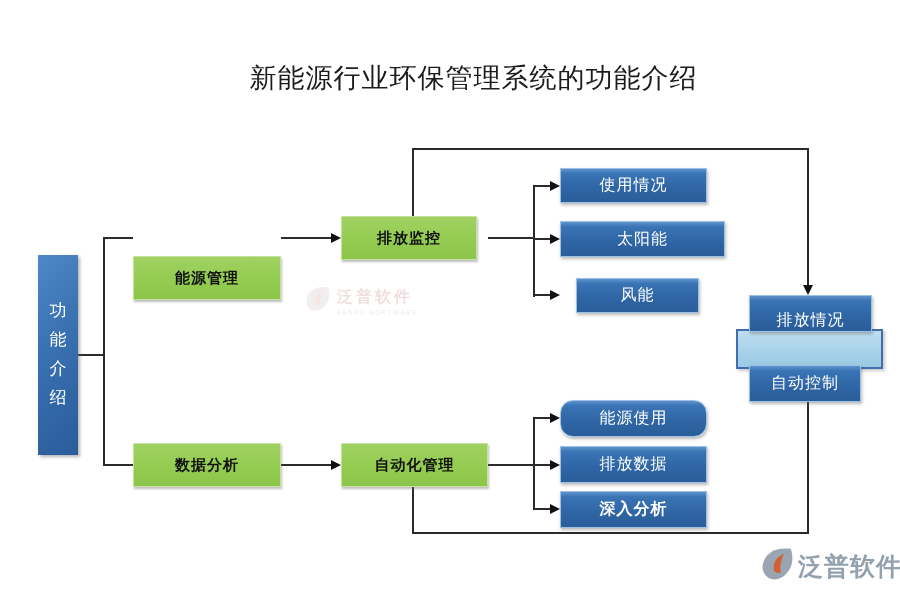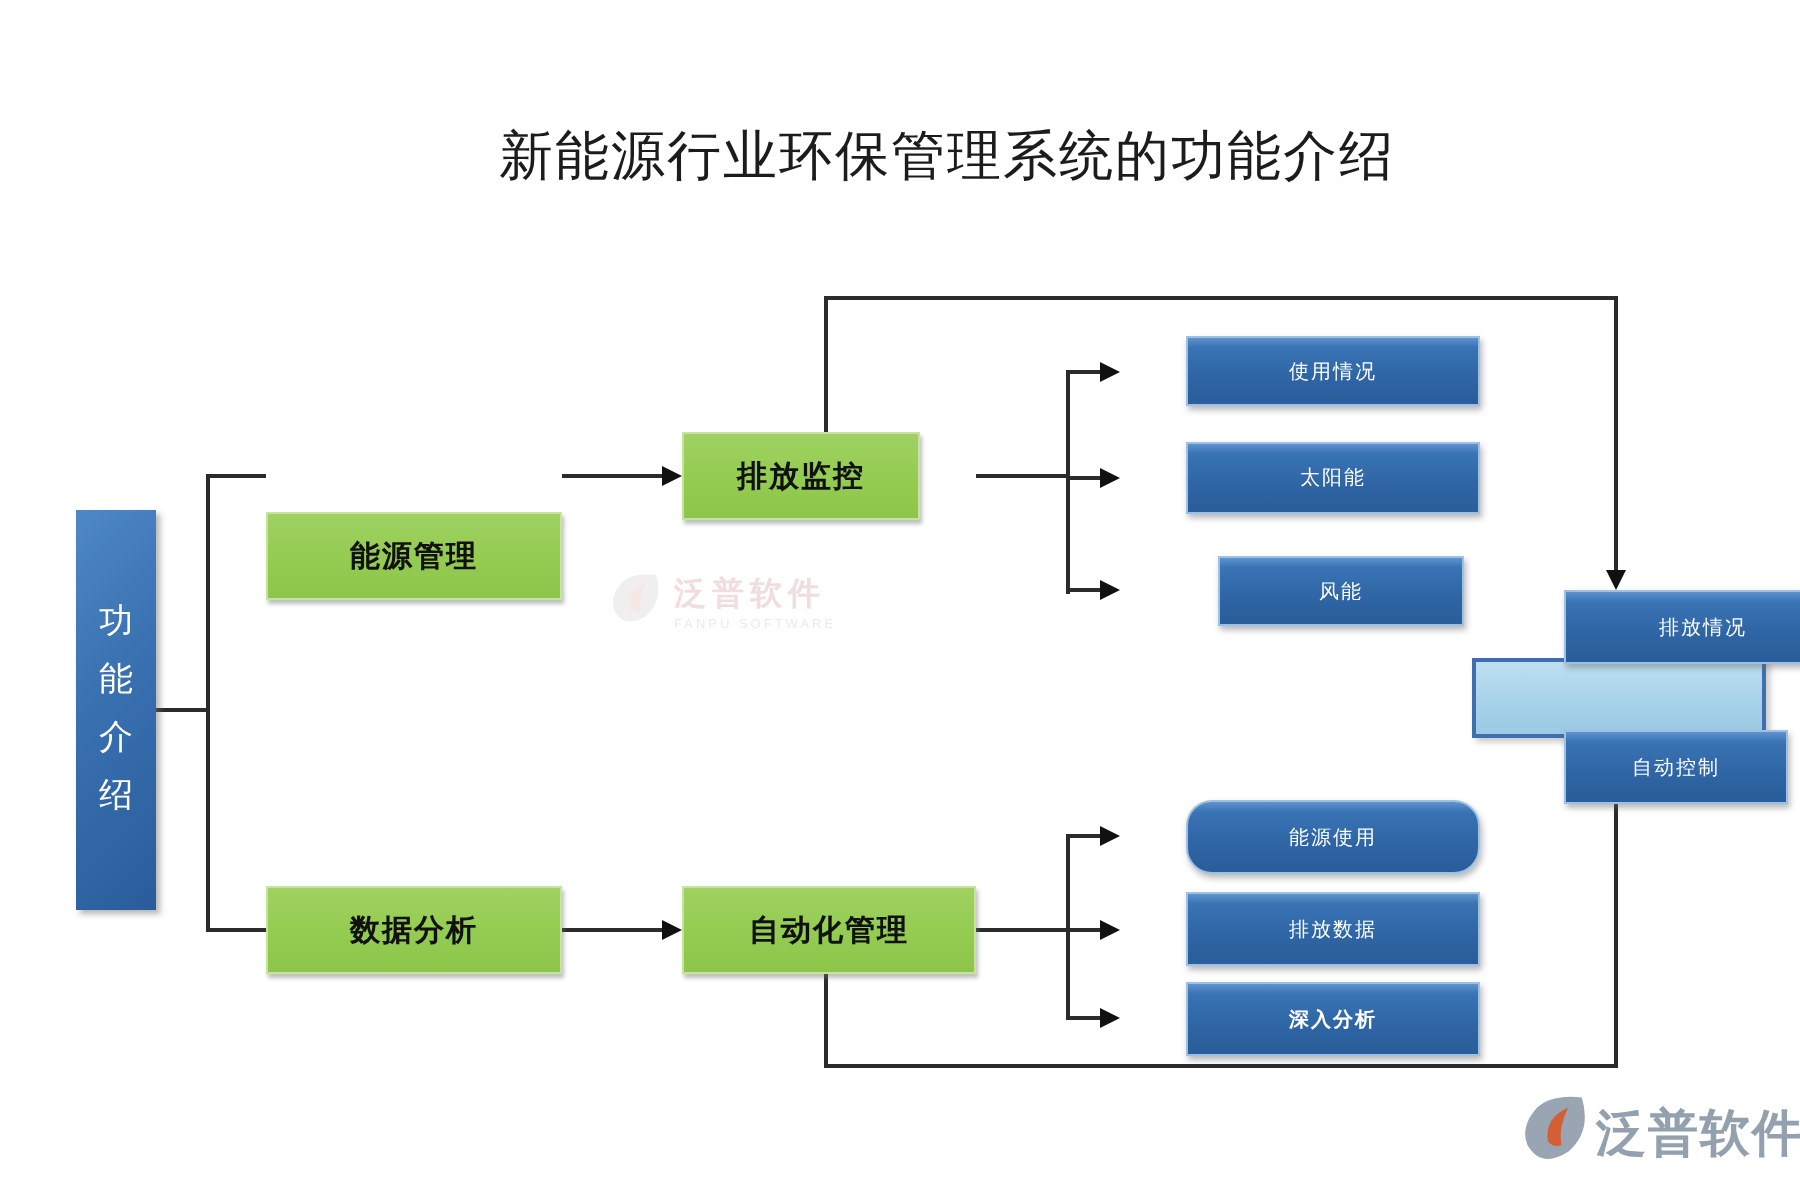--- a/index.html
+++ b/index.html
@@ -25,21 +25,21 @@
   .green{
     background:linear-gradient(180deg,#a0d162 0%,#93cc50 55%,#8cc549 100%);
     border:1px solid #c6e49e;
     box-shadow:1px 2px 2px rgba(110,110,110,.45);
     color:#111;font-weight:bold;font-size:15px;letter-spacing:1px;z-index:2;
   }
   .blue{
     background:linear-gradient(180deg,#5e93cd 0%,#3a74b4 14%,#2f66a6 55%,#2a5d99 100%);
     border:1px solid #9dc1e5;
     box-shadow:1px 2px 3px rgba(100,100,100,.45);
-    color:#ffffff;font-size:10px;letter-spacing:1px;z-index:2;margin-left:33px;
+    color:#ffffff;font-size:16px;letter-spacing:1px;z-index:2;
   }
   .root{
     left:38px;top:255px;width:40px;height:200px;
     background:linear-gradient(135deg,#4f88c7 0%,#3a72b2 40%,#2a5c9a 100%);
     box-shadow:2px 2px 3px rgba(110,110,110,.5);
     color:#fff;z-index:2;
   }
   .root-label{width:1.05em;word-break:break-all;text-align:center;
     font-size:17px;line-height:1.7;}
   .band{
@@ -73,21 +73,21 @@
   <div class="line" style="left:78px;top:354px;width:26px;height:2px;"></div>
   <div class="line" style="left:103px;top:237px;width:2px;height:229px;"></div>
   <div class="line" style="left:104px;top:237px;width:29px;height:2px;"></div>
   <div class="line" style="left:104px;top:464px;width:29px;height:2px;"></div>
 
   <div class="box green" style="left:133px;top:216px;width:148px;height:44px;margin-top:40px;">
     <span>能源管理</span>
   </div>
   <div class="line" style="left:281px;top:237px;width:51px;height:2px;"></div>
   <div class="arrow-right" style="left:331px;top:233px;"></div>
-  <div class="box green" style="left:341px;top:216px;width:119px;height:44px;">
+  <div class="box green" style="left:341px;top:216px;width:136px;height:44px;">
     <span>排放监控</span>
   </div>
 
   <div class="box green" style="left:133px;top:443px;width:148px;height:44px;">
     <span>数据分析</span>
   </div>
   <div class="line" style="left:281px;top:464px;width:51px;height:2px;"></div>
   <div class="arrow-right" style="left:331px;top:460px;"></div>
   <div class="box green" style="left:341px;top:443px;width:147px;height:44px;">
     <span>自动化管理</span>
@@ -98,21 +98,21 @@
   <div class="line" style="left:534px;top:185px;width:17px;height:2px;"></div>
   <div class="arrow-right" style="left:550px;top:181px;"></div>
   <div class="line" style="left:534px;top:238px;width:17px;height:2px;"></div>
   <div class="arrow-right" style="left:550px;top:234px;"></div>
   <div class="line" style="left:534px;top:294px;width:17px;height:2px;"></div>
   <div class="arrow-right" style="left:550px;top:290px;"></div>
 
   <div class="box blue" style="left:560px;top:168px;width:147px;height:35px;">
     <span>使用情况</span>
   </div>
-  <div class="box blue" style="left:560px;top:221px;width:147px;height:36px;">
+  <div class="box blue" style="left:560px;top:221px;width:165px;height:36px;">
     <span>太阳能</span>
   </div>
   <div class="box blue" style="left:576px;top:278px;width:123px;height:35px;">
     <span>风能</span>
   </div>
 
   <div class="line" style="left:488px;top:464px;width:46px;height:2px;"></div>
   <div class="line" style="left:533px;top:417px;width:2px;height:93px;"></div>
   <div class="line" style="left:534px;top:417px;width:17px;height:2px;"></div>
   <div class="arrow-right" style="left:550px;top:413px;"></div>
@@ -133,21 +133,21 @@
 
   <div class="line" style="left:412px;top:148px;width:2px;height:68px;"></div>
   <div class="line" style="left:412px;top:148px;width:397px;height:2px;"></div>
   <div class="line" style="left:807px;top:148px;width:2px;height:138px;"></div>
   <div class="arrow-down" style="left:803px;top:285px;"></div>
   <div class="line" style="left:412px;top:487px;width:2px;height:47px;"></div>
   <div class="line" style="left:412px;top:532px;width:397px;height:2px;"></div>
   <div class="line" style="left:807px;top:402px;width:2px;height:131px;"></div>
 
   <div class="band"></div>
-  <div class="box blue" style="left:749px;top:295px;width:139px;height:37px;">
+  <div class="box blue" style="left:749px;top:295px;width:123px;height:37px;align-items:flex-end;">
     <span>排放情况</span>
   </div>
   <div class="box blue" style="left:749px;top:365px;width:112px;height:37px;">
     <span>自动控制</span>
   </div>
 
   <div class="watermark">
     <span>
       <svg width="26" height="26" viewBox="0 0 40 40">
         <path d="M34 2 Q40 22 26 34 Q10 44 2 30 Q-2 20 6 10 Q14 0 34 2 Z" fill="#b9aeae"></path>

